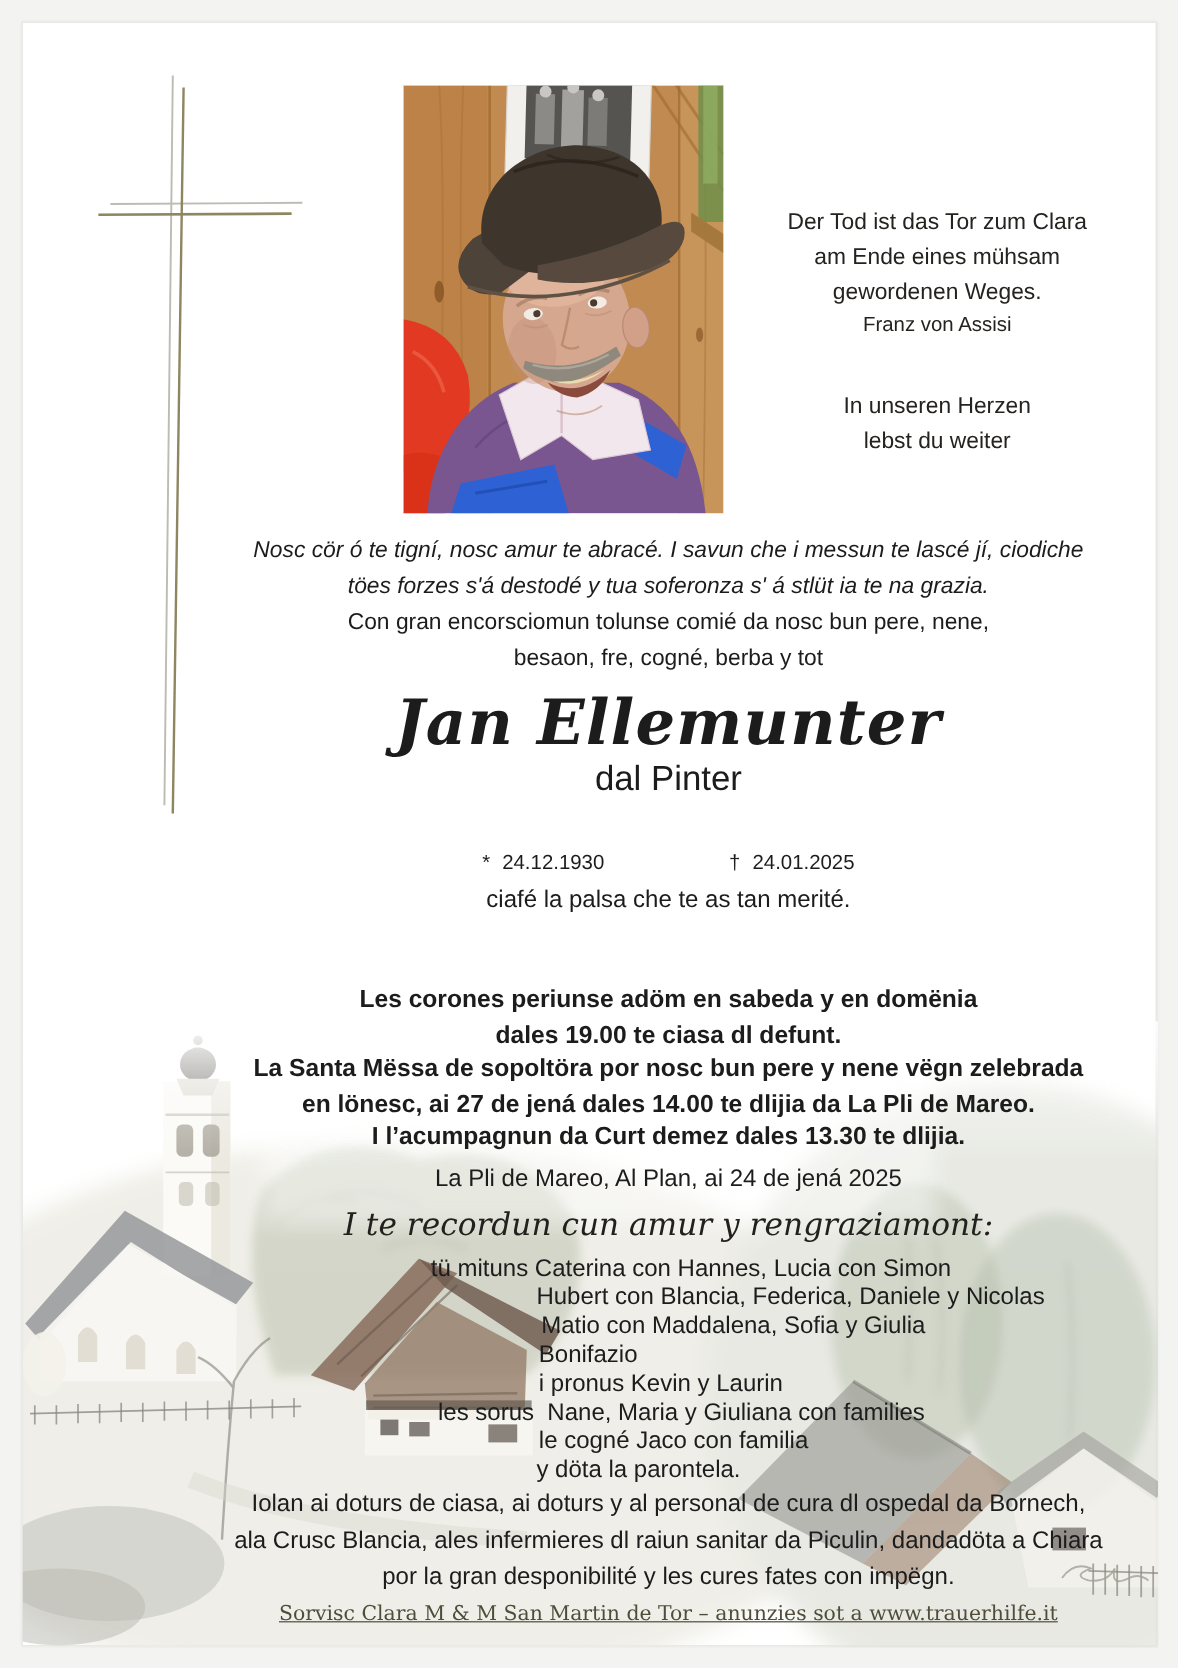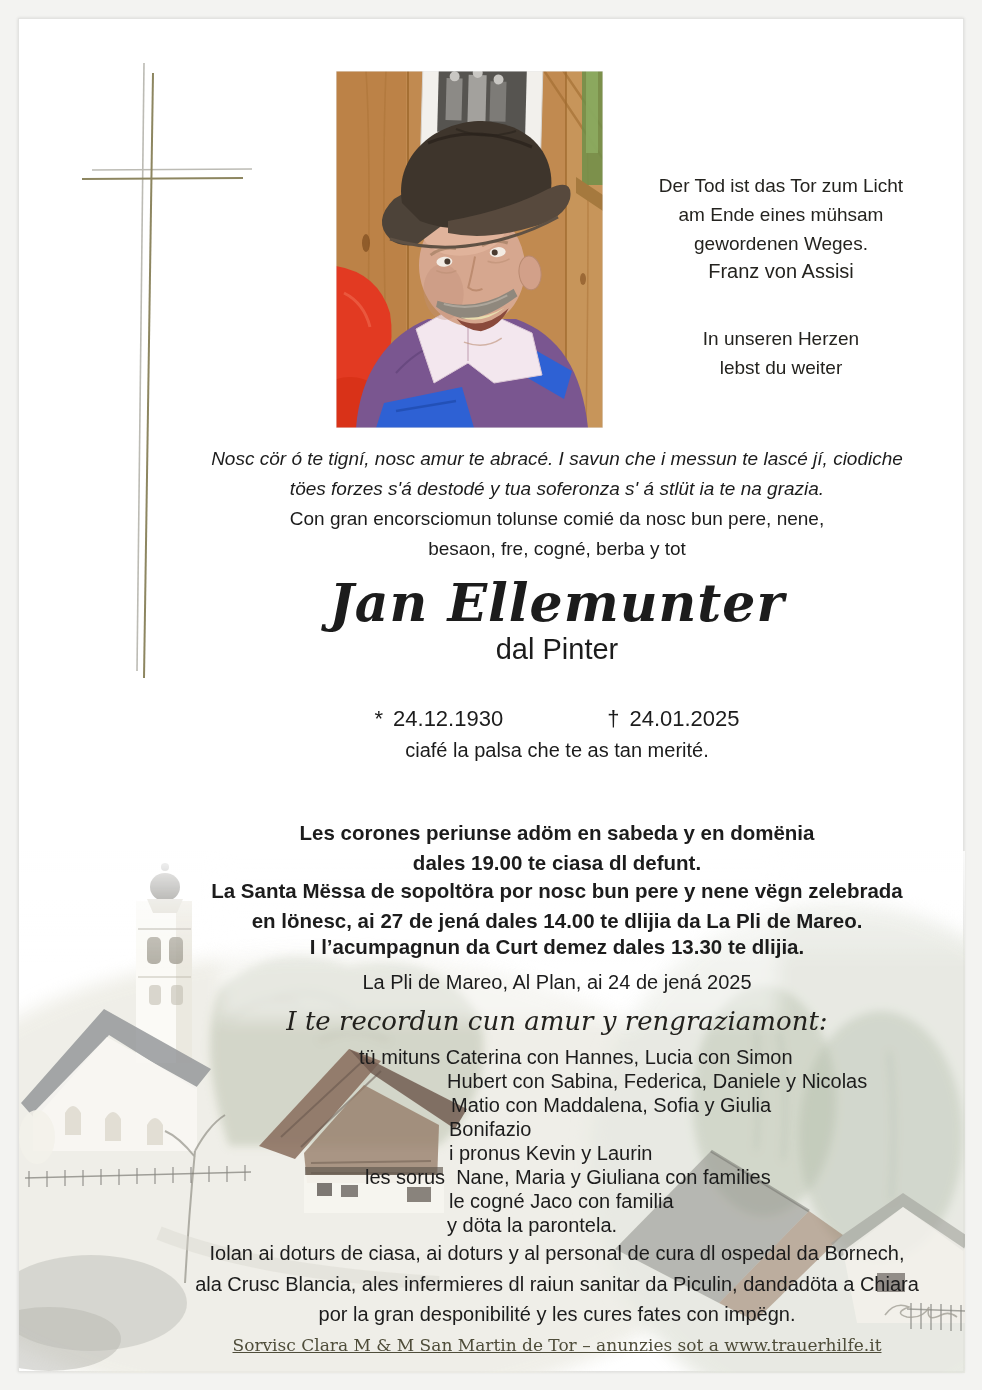--- a/index.html
+++ b/index.html
@@ -30,34 +30,34 @@
     left:317px;top:52px;width:267px;height:357px;
     overflow:hidden;z-index:2;
   }
 
   
   .quote{
     left:612px;top:152px;width:300px;
     font-size:19px;line-height:29px;
     color:#24231f;z-index:2;
   }
-  .quote .attribution{font-size:20px;line-height:26px;}
+  .quote .attribution{font-size:17px;line-height:26px;}
   .quote .memorial{margin-top:40px;}
 
   
   .col{left:172px;width:732px;z-index:2;}
   .intro{top:425px;font-size:19px;line-height:30px;}
   .intro .it{font-style:italic;}
   .name{
     top:548px;margin:0;font-weight:bold;
     font-family:"DejaVu Serif",serif;font-style:italic;
     font-size:52px;line-height:72px;letter-spacing:1px;
   }
   .house{top:612px;font-size:29px;line-height:36px;}
-  .dates{top:684px;font-size:22px;line-height:32px;display:flex;justify-content:center;gap:104px;}
+  .dates{top:684px;font-size:17px;line-height:32px;display:flex;justify-content:center;gap:104px;}
   .dates .sym{display:inline-block;margin-right:10px;}
   .obituary{top:718px;font-size:20px;line-height:27px;}
   .bold-block{font-weight:bold;font-size:20.5px;line-height:30px;}
   .wake{top:799px;}
   .funeral{top:857px;}
   .procession{top:913px;}
   .dateline{top:948px;font-size:20px;line-height:30px;}
   .rem-heading{
     top:985px;
     font-family:"DejaVu Serif",serif;font-style:italic;
@@ -234,21 +234,21 @@
         <path d="M92,72 Q140,52 196,76" stroke="#2a231d" stroke-width="3" fill="none" opacity="0.8"></path>
         <path d="M120,58 Q150,70 180,60" stroke="#2a231d" stroke-width="2" fill="none" opacity="0.6"></path>
         <path d="M112,150 Q170,140 212,118 Q238,106 234,128 Q228,148 196,156 Q150,170 112,162 Z" fill="#57493d"></path>
         <path d="M54,168 Q100,182 150,172 Q190,164 222,146" stroke="#5f5144" stroke-width="3" fill="none"></path>
       </g>
       <rect x="0" y="0" width="267" height="357" fill="none" stroke="#e9e9e9" stroke-width="1"></rect>
     </svg>
   </div>
 
   <div class="abs quote center">
-    <div>Der Tod ist das Tor zum Licht</div>
+    <div>Der Tod ist das Tor zum Clara</div>
     <div>am Ende eines mühsam</div>
     <div>gewordenen Weges.</div>
     <div class="attribution">Franz von Assisi</div>
     <div class="memorial">
       <div>In unseren Herzen</div>
       <div>lebst du weiter</div>
     </div>
   </div>
 
   <div class="abs col intro center">
@@ -285,21 +285,21 @@
   </div>
 
   <div class="abs col procession bold-block center nowrap">I l’acumpagnun da Curt demez dales 13.30 te dlijia.</div>
 
   <div class="abs col dateline center nowrap">La Pli de Mareo, Al Plan, ai 24 de jená 2025</div>
 
   <div class="abs col rem-heading center nowrap">I te recordun cun amur y rengraziamont:</div>
 
   <div class="abs col family">
     <div style="padding-left:168px">tü mituns Caterina con Hannes, Lucia con Simon</div>
-    <div style="padding-left:256px">Hubert con Sabina, Federica, Daniele y Nicolas</div>
+    <div style="padding-left:256px">Hubert con Blancia, Federica, Daniele y Nicolas</div>
     <div style="padding-left:260px">Matio con Maddalena, Sofia y Giulia</div>
     <div style="padding-left:258px">Bonifazio</div>
     <div style="padding-left:258px">i pronus Kevin y Laurin</div>
     <div style="padding-left:174px">les sorus  Nane, Maria y Giuliana con families</div>
     <div style="padding-left:258px">le cogné Jaco con familia</div>
     <div style="padding-left:256px">y döta la parontela.</div>
   </div>
 
   <div class="abs col thanks center">
     <div class="nowrap">Iolan ai doturs de ciasa, ai doturs y al personal de cura dl ospedal da Bornech,</div>

